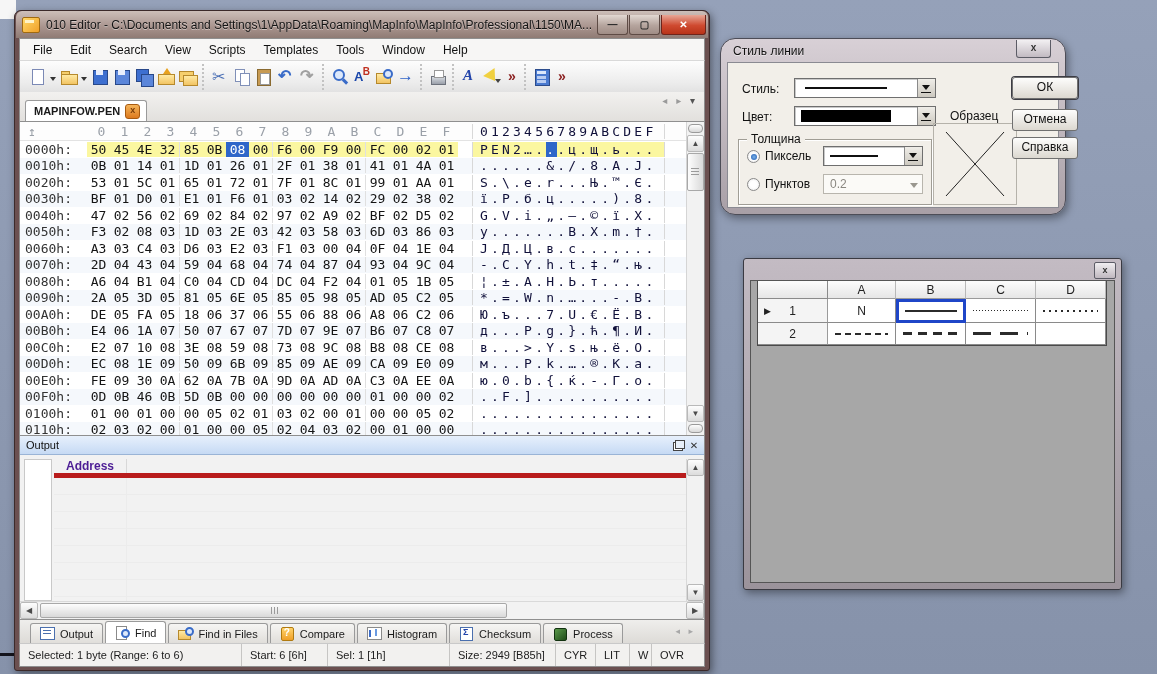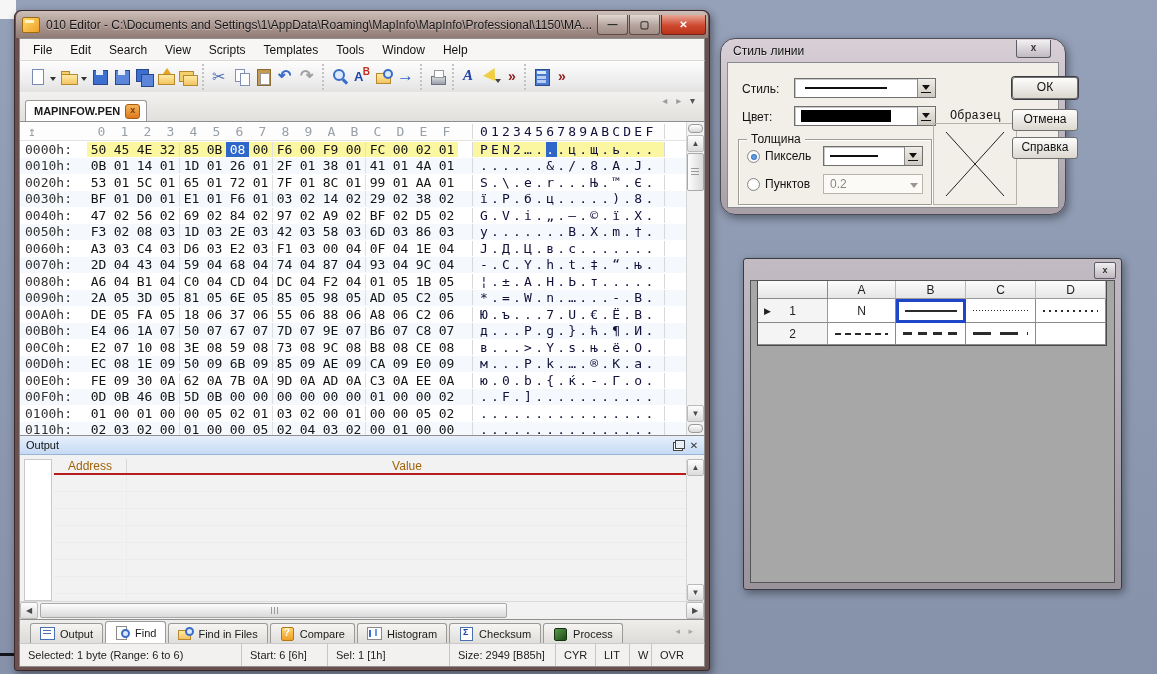--- a/index.html
+++ b/index.html
@@ -115,21 +115,21 @@
   .outputpane{height:183px;border:1px solid #8f8f8f;border-top:none;background:#f2f2f2;display:flex;flex-direction:column;flex:0 0 auto;}
   .outtitle{height:18px;background:linear-gradient(#e7f0fc,#c6daf4);border-bottom:1px solid #9ab4d6;display:flex;align-items:center;padding:0 4px 0 6px;}
   .outtitle-text{flex:1;font-size:11px;color:#111;}
   .ot-ico{width:12px;height:11px;margin-left:4px;color:#333;font-size:10px;line-height:11px;text-align:center;}
   .ot-float{position:relative;}
   .ot-float::before{content:"";position:absolute;left:1px;top:2px;width:8px;height:7px;border:1px solid #444;background:#fff;}
   .ot-float::after{content:"";position:absolute;left:3px;top:0px;width:8px;height:7px;border:1px solid #444;background:#e8f0fa;}
   .outbody{flex:1;display:flex;position:relative;padding:4px 0 0 4px;overflow:hidden;}
   .out-gutter{width:26px;background:#fff;border:1px solid #c9c9c9;margin-right:2px;flex:0 0 auto;}
   .out-table{flex:1;display:flex;flex-direction:column;margin-right:17px;}
-  .out-headrow{height:17px;display:flex;border-bottom:2px solid #b91c1c;color:#a16207;}
+  .out-headrow{height:17px;display:flex;border-bottom:5px solid #b91c1c;color:#4c1d95;font-weight:bold;}
   .oh-addr{width:72px;text-align:center;border-right:1px solid #d8d8d8;flex:0 0 auto;}
   .oh-val{flex:1;text-align:center;}
   .out-row{height:16px;display:flex;border-bottom:1px solid #ececec;}
   .out-row .oh-addr{border-right:1px solid #ececec;}
   .out-vscroll{position:absolute;right:0;top:4px;bottom:0;width:17px;background:#f2f2f2;border-left:1px solid #d9d9d9;
     display:flex;flex-direction:column;align-items:center;}
   .out-hscroll{height:17px;flex:0 0 auto;background:#f2f2f2;border-top:1px solid #d9d9d9;display:flex;align-items:center;}
   .hs-btn{width:16px;height:15px;text-align:center;font-size:8px;line-height:15px;color:#4a4a4a;background:linear-gradient(#fdfdfd,#dcdcdc);border:1px solid #b9b9b9;border-radius:2px;}
   .hs-thumb{width:465px;height:13px;background:linear-gradient(#fdfdfd,#d9d9d9);border:1px solid #a8a8a8;border-radius:2px;margin-left:2px;position:relative;}
   .hs-thumb::after{content:"";position:absolute;top:3px;left:50%;width:1px;height:7px;background:#9a9a9a;box-shadow:-3px 0 0 #9a9a9a,3px 0 0 #9a9a9a;}
@@ -708,21 +708,20 @@
     <div class="outtitle">
       <span class="outtitle-text">Output</span>
       <span class="ot-ico ot-float"></span>
       <span class="ot-ico">✕</span>
     </div>
     <div class="outbody">
       <div class="out-gutter"></div>
       <div class="out-table">
         <div class="out-headrow">
           <span class="oh-addr">Address</span>
-          <span class="oh-val">Value</span>
         </div>
         <div id="out-rows">
             <div class="out-row">
               <span class="oh-addr"></span>
               <span class="oh-val"></span>
             </div>
             <div class="out-row">
               <span class="oh-addr"></span>
               <span class="oh-val"></span>
             </div>
@@ -840,21 +839,21 @@
         <span class="combo-btn"></span>
       </div>
       <span class="radio" style="position:absolute;left:8px;top:38px;"></span>
       <span class="dlg-label" style="left:26px;top:37px;">Пунктов</span>
       <div class="combo disabled" style="left:84px;top:34px;width:100px;">
         <span class="combo-text">0.2</span>
         <span class="combo-btn"></span>
       </div>
     </div>
 
-    <span class="dlg-label" style="left:222px;top:46px;font-family:Liberation Mono, monospace;">Образец</span>
+    <span class="dlg-label" style="left:222px;top:46px;">Образец</span>
     <div class="sample-box">
       <svg width="82" height="80">
         <line x1="12" y1="8" x2="70" y2="72" stroke="#222" stroke-width="1"></line>
         <line x1="70" y1="8" x2="12" y2="72" stroke="#222" stroke-width="1"></line>
       </svg>
     </div>
 
     <span class="dlg-btn default" style="left:284px;top:14px;">ОК</span>
     <span class="dlg-btn" style="left:284px;top:46px;">Отмена</span>
     <span class="dlg-btn" style="left:284px;top:74px;">Справка</span>

